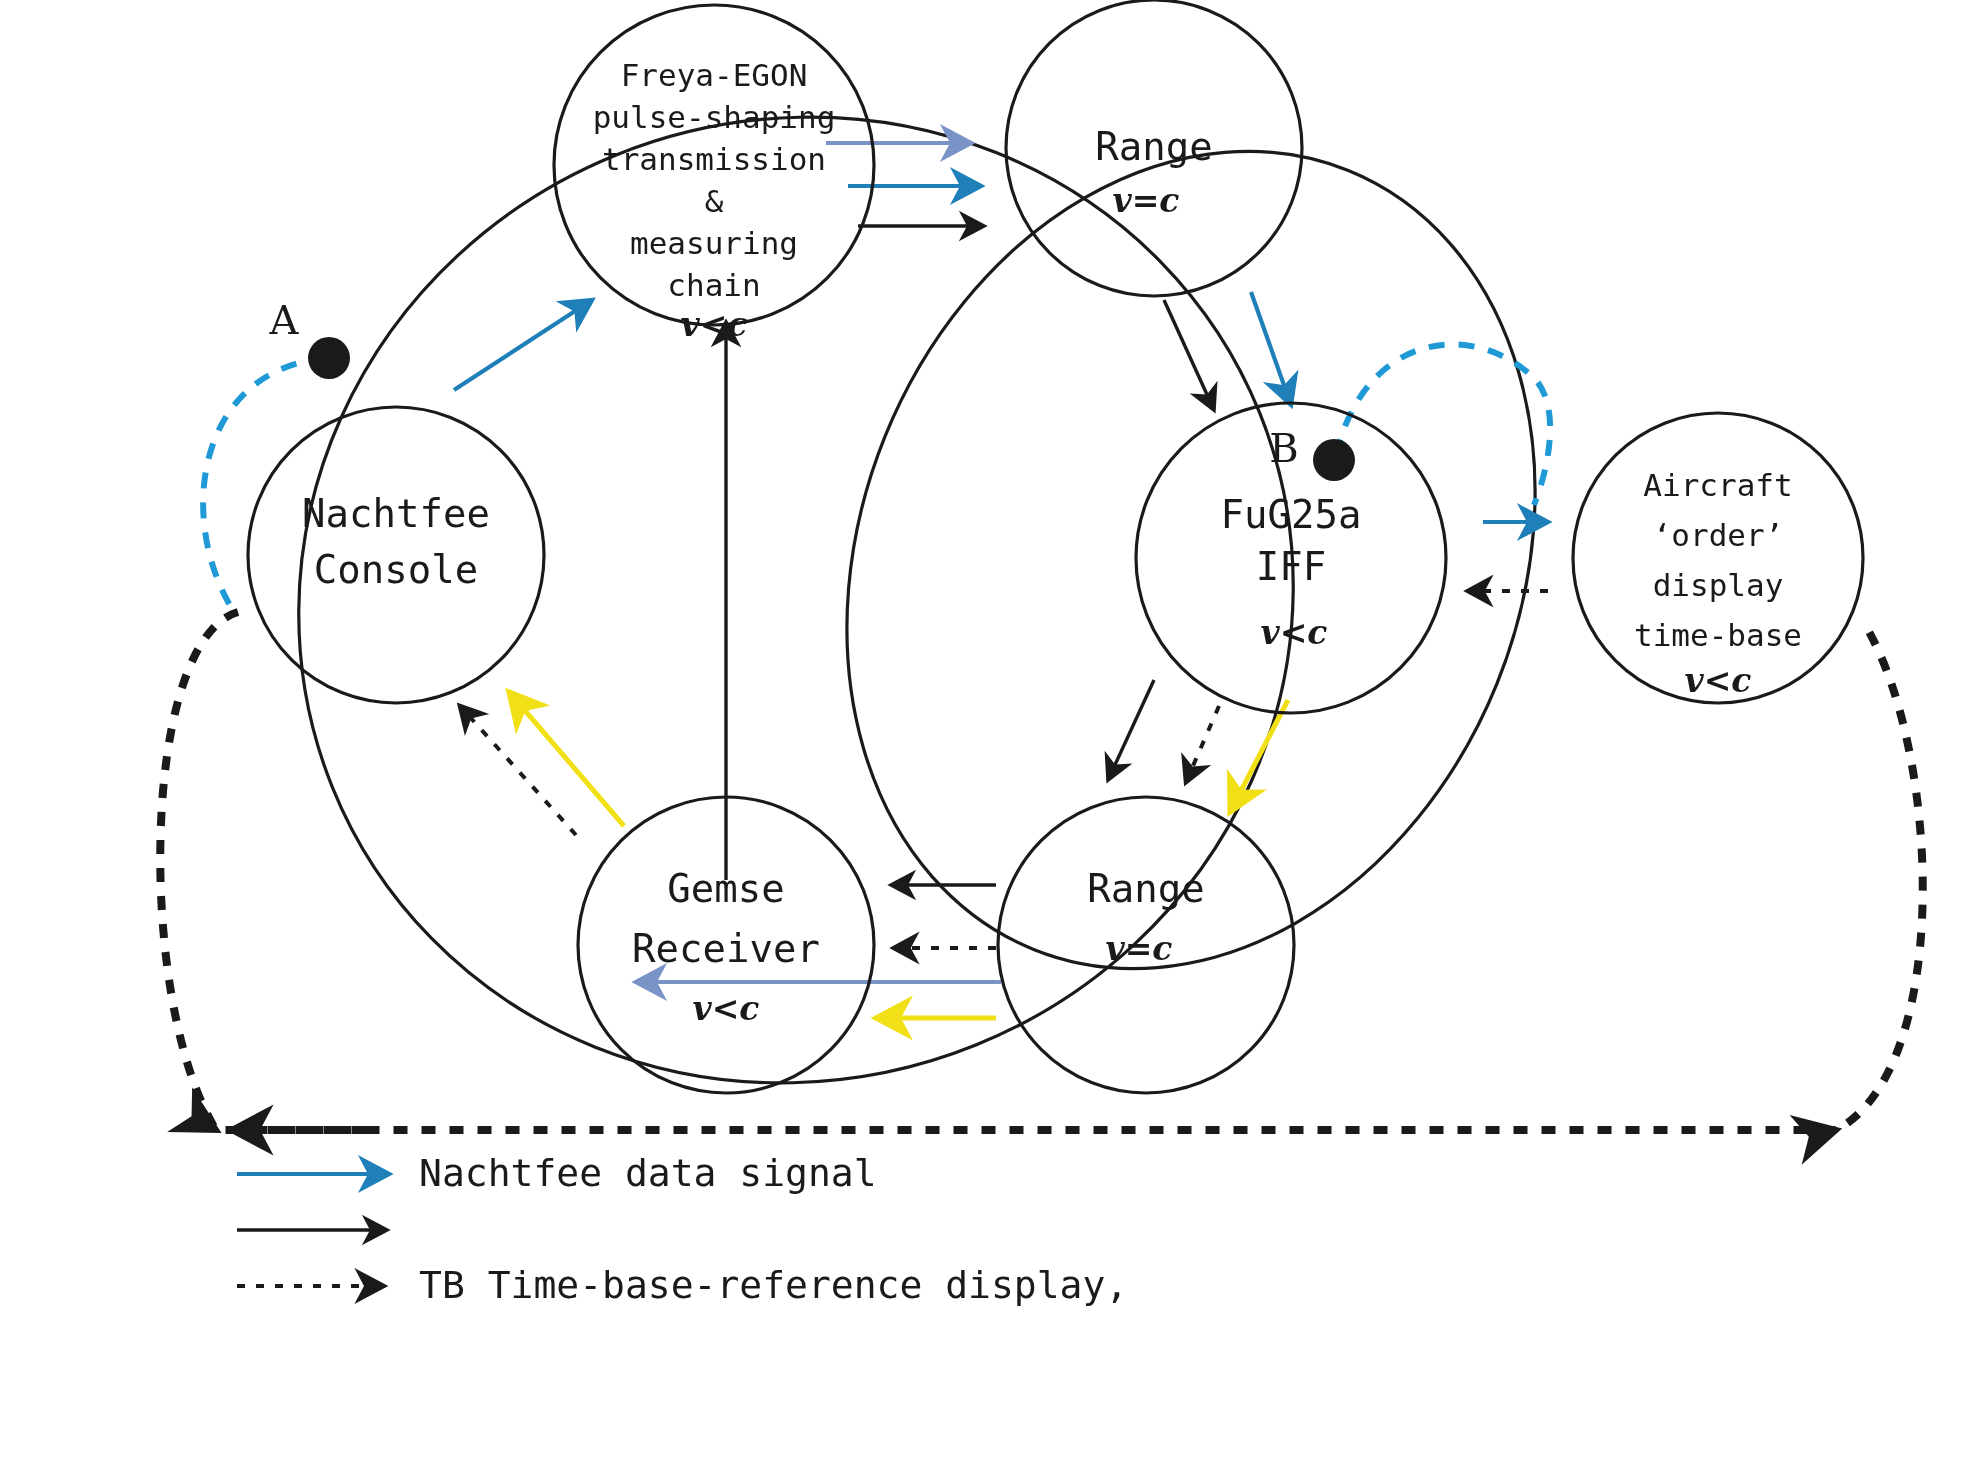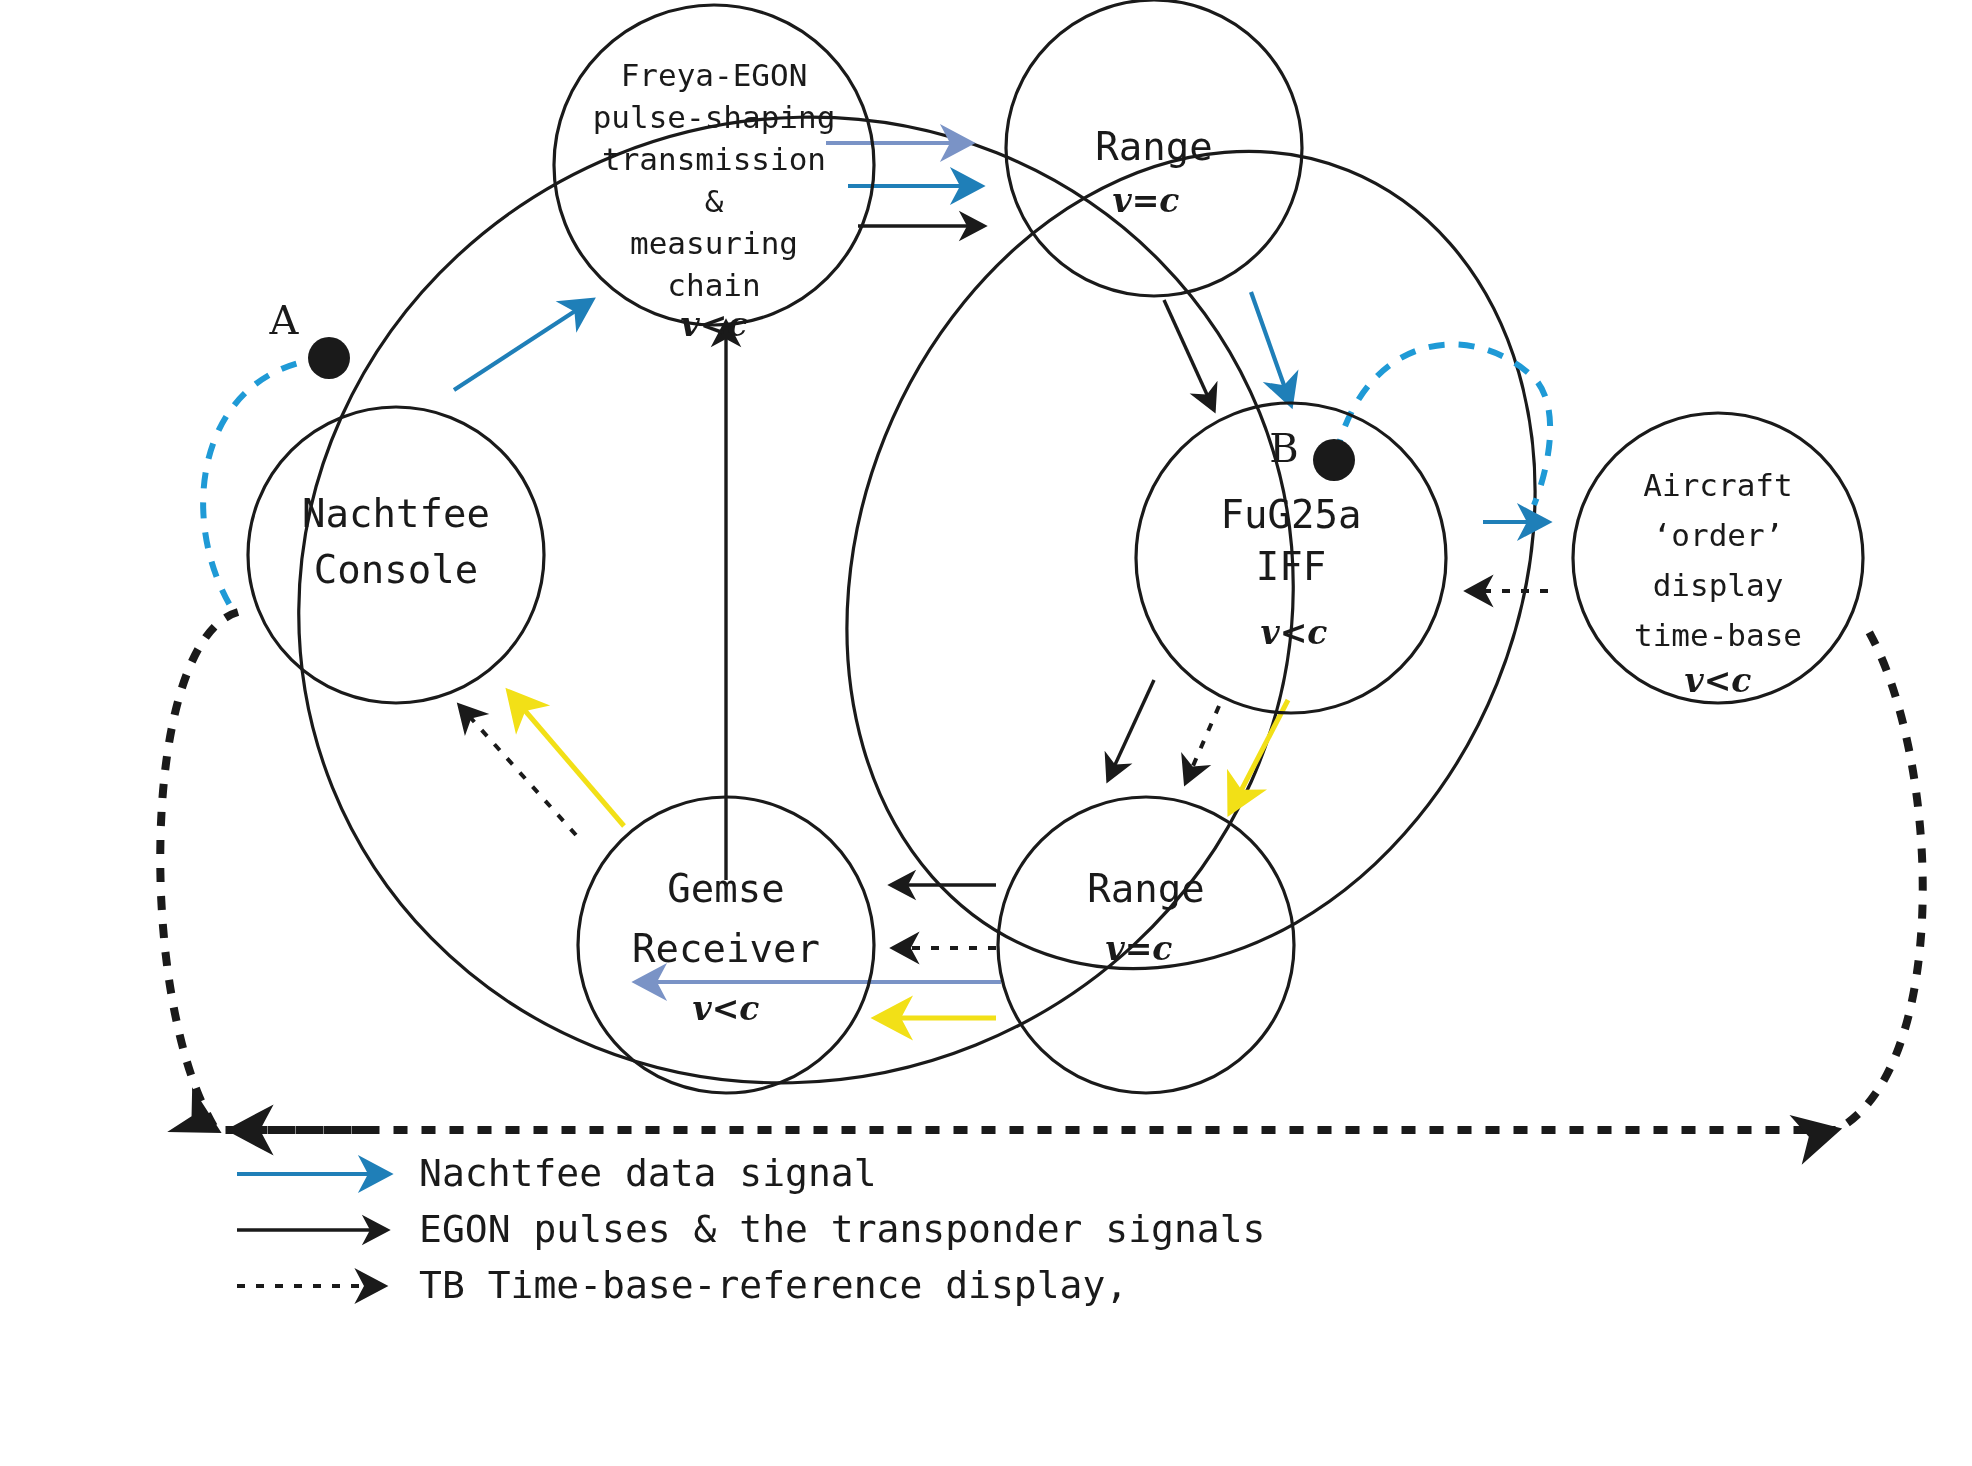--- a/index.html
+++ b/index.html
@@ -318,21 +318,20 @@
       <div class="legend-swatch">
         <svg width="190" height="56" viewBox="0 0 190 56">
           <path class="edge-black" d="M8,29 L158,29" marker-end="url(#ah-black2)"></path>
           <defs>
             <marker id="ah-black2" markerWidth="11" markerHeight="11" refX="8.4" refY="5.5" orient="auto" markerUnits="strokeWidth">
               <path d="M1,1 L9.5,5.5 L1,10 L3.4,5.5 Z" fill="#1a1a1a"></path>
             </marker>
           </defs>
         </svg>
       </div>
-      <div class="legend-text">EGON pulses &amp; the transponder signals</div>
     </div>
 
 
     <div class="legend-row">
       <div class="legend-swatch">
         <svg width="190" height="56" viewBox="0 0 190 56">
           <path class="edge-dotted" d="M8,29 L155,29" marker-end="url(#ah-dot2)"></path>
           <defs>
             <marker id="ah-dot2" markerWidth="11" markerHeight="11" refX="8.4" refY="5.5" orient="auto" markerUnits="strokeWidth">
               <path d="M1,1 L9.5,5.5 L1,10 L3.4,5.5 Z" fill="#1a1a1a"></path>

